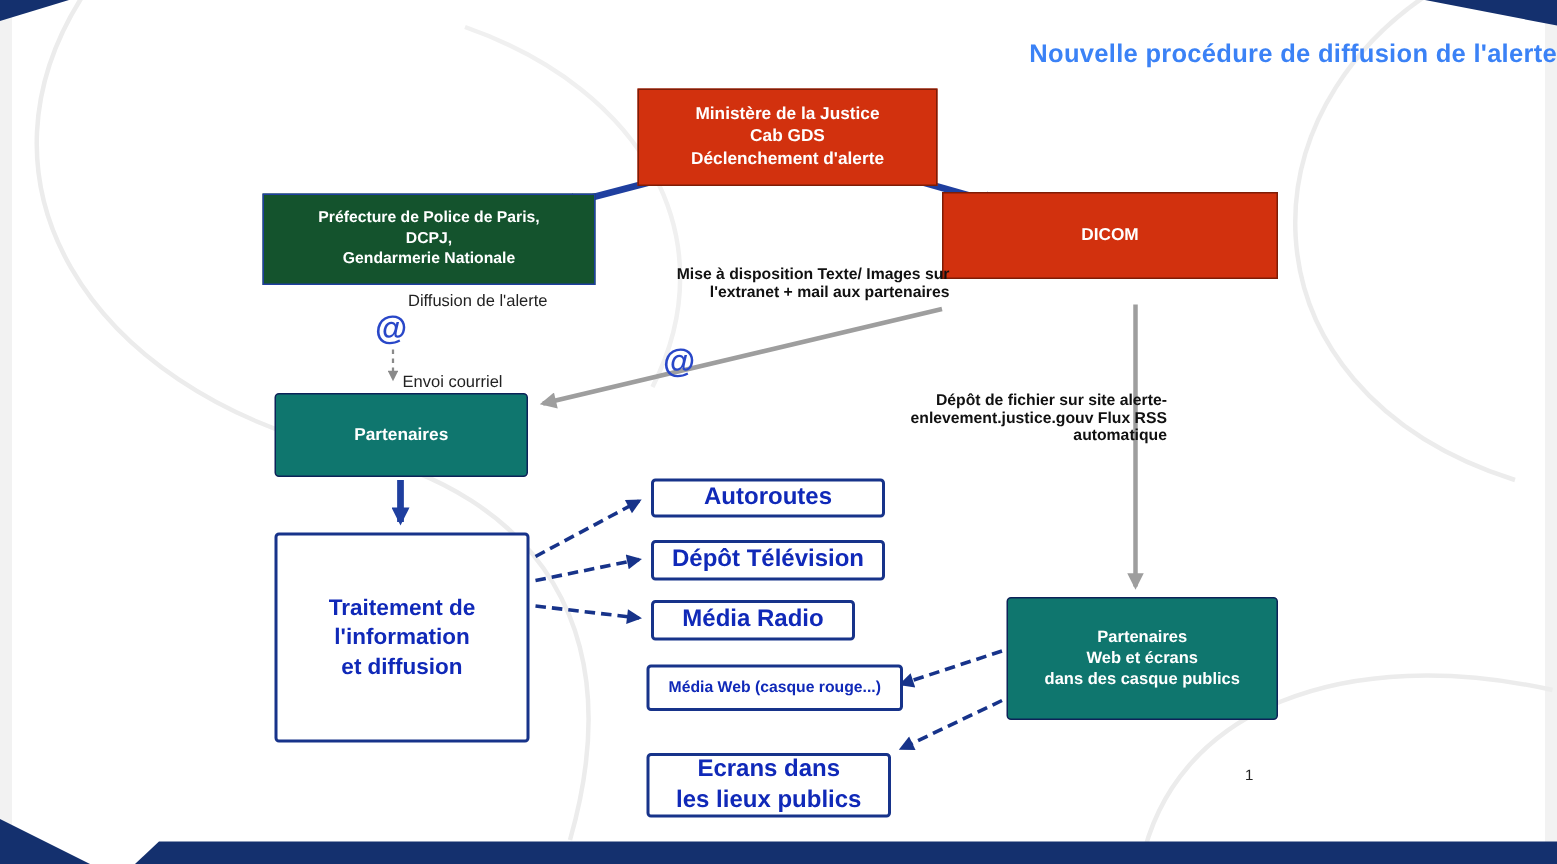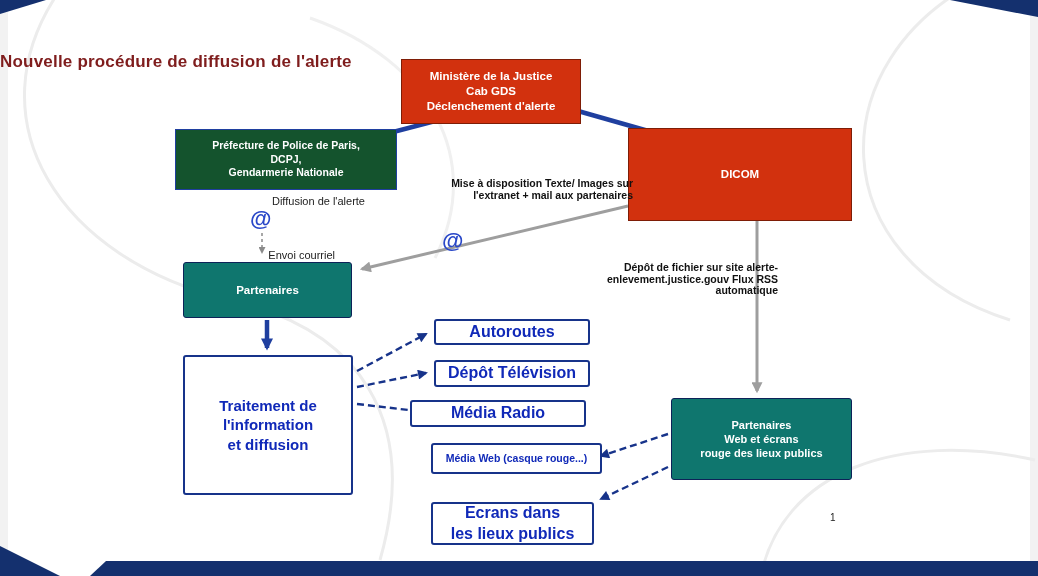--- a/index.html
+++ b/index.html
@@ -11,23 +11,22 @@
     overflow:hidden;
   }
   svg.decor, svg.connectors {
     position:absolute; left:0; top:0; width:1038px; height:576px;
     pointer-events:none;
   }
   svg.decor { z-index:0; }
   svg.connectors { z-index:1; }
   .title {
     position:absolute; z-index:3; left:0; top:26px; width:100%;
-    text-align:left; font-weight:bold; font-size:17px; color:#7f1d1d;
+    text-align:right; font-weight:bold; font-size:17px; color:#3b82f6;
     letter-spacing:.2px;
-    margin-top:26px;
   }
   .box {
     position:absolute; z-index:2;
     display:flex; flex-direction:column; align-items:center; justify-content:center;
     text-align:center; font-weight:bold; line-height:1.3;
   }
   .box .ln { display:block; }
   .red   { background:#d2310e; color:#ffffff; border:1px solid #7e1d06; font-size:11.5px; }
   .green { background:#14532d; color:#ffffff; border:1px solid #1f3f9f; font-size:10.5px; }
   .navy  { background:#0f766e; color:#ffffff; border:1px solid #0d2258; border-radius:3px; font-size:11.5px; }
@@ -84,70 +83,70 @@
   <line x1="757" y1="203" x2="757" y2="391" stroke="#9e9e9e" stroke-width="3" marker-end="url(#mh-gray)"></line>
   <line x1="357" y1="371" x2="426" y2="334" stroke="#17338a" stroke-width="2.4" stroke-dasharray="7 4" marker-end="url(#mh-dash)"></line>
   <line x1="357" y1="387" x2="426" y2="373" stroke="#17338a" stroke-width="2.4" stroke-dasharray="7 4" marker-end="url(#mh-dash)"></line>
   <line x1="357" y1="404" x2="426" y2="412" stroke="#17338a" stroke-width="2.4" stroke-dasharray="7 4" marker-end="url(#mh-dash)"></line>
   <line x1="668" y1="434" x2="601" y2="456" stroke="#17338a" stroke-width="2.4" stroke-dasharray="7 4" marker-end="url(#mh-dash)"></line>
   <line x1="668" y1="467" x2="601" y2="499" stroke="#17338a" stroke-width="2.4" stroke-dasharray="7 4" marker-end="url(#mh-dash)"></line>
 </svg>
 
 <div class="title">Nouvelle procédure de diffusion de l'alerte</div>
 
-<div class="box red" style="left:401px;top:59px;width:180px;height:65px">
+<div class="box red" style="left:425px;top:59px;width:200px;height:65px">
   <span class="ln">Ministère de la Justice</span>
   <span class="ln">Cab GDS</span>
   <span class="ln">Déclenchement d'alerte</span>
 </div>
 
 <div class="box green" style="left:175px;top:129px;width:222px;height:61px">
   <span class="ln">Préfecture de Police de Paris,</span>
   <span class="ln">DCPJ,</span>
   <span class="ln">Gendarmerie Nationale</span>
 </div>
 
-<div class="box red" style="left:628px;top:128px;width:224px;height:93px">
+<div class="box red" style="left:628px;top:128px;width:224px;height:58px">
   <span class="ln">DICOM</span>
 </div>
 
 <div class="box navy" style="left:183px;top:262px;width:169px;height:56px">
   <span class="ln">Partenaires</span>
 </div>
 
 <div class="box outline" style="left:183px;top:355px;width:170px;height:140px;font-size:15px">
   <span class="ln">Traitement de l'information</span>
   <span class="ln">et diffusion</span>
 </div>
 
 <div class="box outline" style="left:434px;top:319px;width:156px;height:26px">
   <span class="ln">Autoroutes</span>
 </div>
 
 <div class="box outline" style="left:434px;top:360px;width:156px;height:27px">
   <span class="ln">Dépôt Télévision</span>
 </div>
 
-<div class="box outline" style="left:410px;top:400px;width:176px;height:27px">
+<div class="box outline" style="left:434px;top:400px;width:136px;height:27px">
   <span class="ln">Média Radio</span>
 </div>
 
 <div class="box outline" style="left:431px;top:443px;width:171px;height:31px;font-size:10.5px">
   <span class="ln">Média Web (casque rouge...)</span>
 </div>
 
 <div class="box outline" style="left:431px;top:502px;width:163px;height:43px">
   <span class="ln">Ecrans dans</span>
   <span class="ln">les lieux publics</span>
 </div>
 
 <div class="box navy" style="left:671px;top:398px;width:181px;height:82px;font-size:11px">
   <span class="ln">Partenaires</span>
   <span class="ln">Web et écrans</span>
-  <span class="ln">rouge des lieux publics</span>
+  <span class="ln">dans des casque publics</span>
 </div>
 
 <div class="ann" style="left:205px;top:195px;width:160px">Diffusion de l'alerte</div>
 
 <div class="at" style="left:250px;top:206px">@</div>
 
 <div class="ann" style="left:200px;top:249px;width:135px">Envoi courriel</div>
 
 <div class="ann bold" style="left:428px;top:178px;width:205px">
   <span class="ln">Mise à disposition</span>

